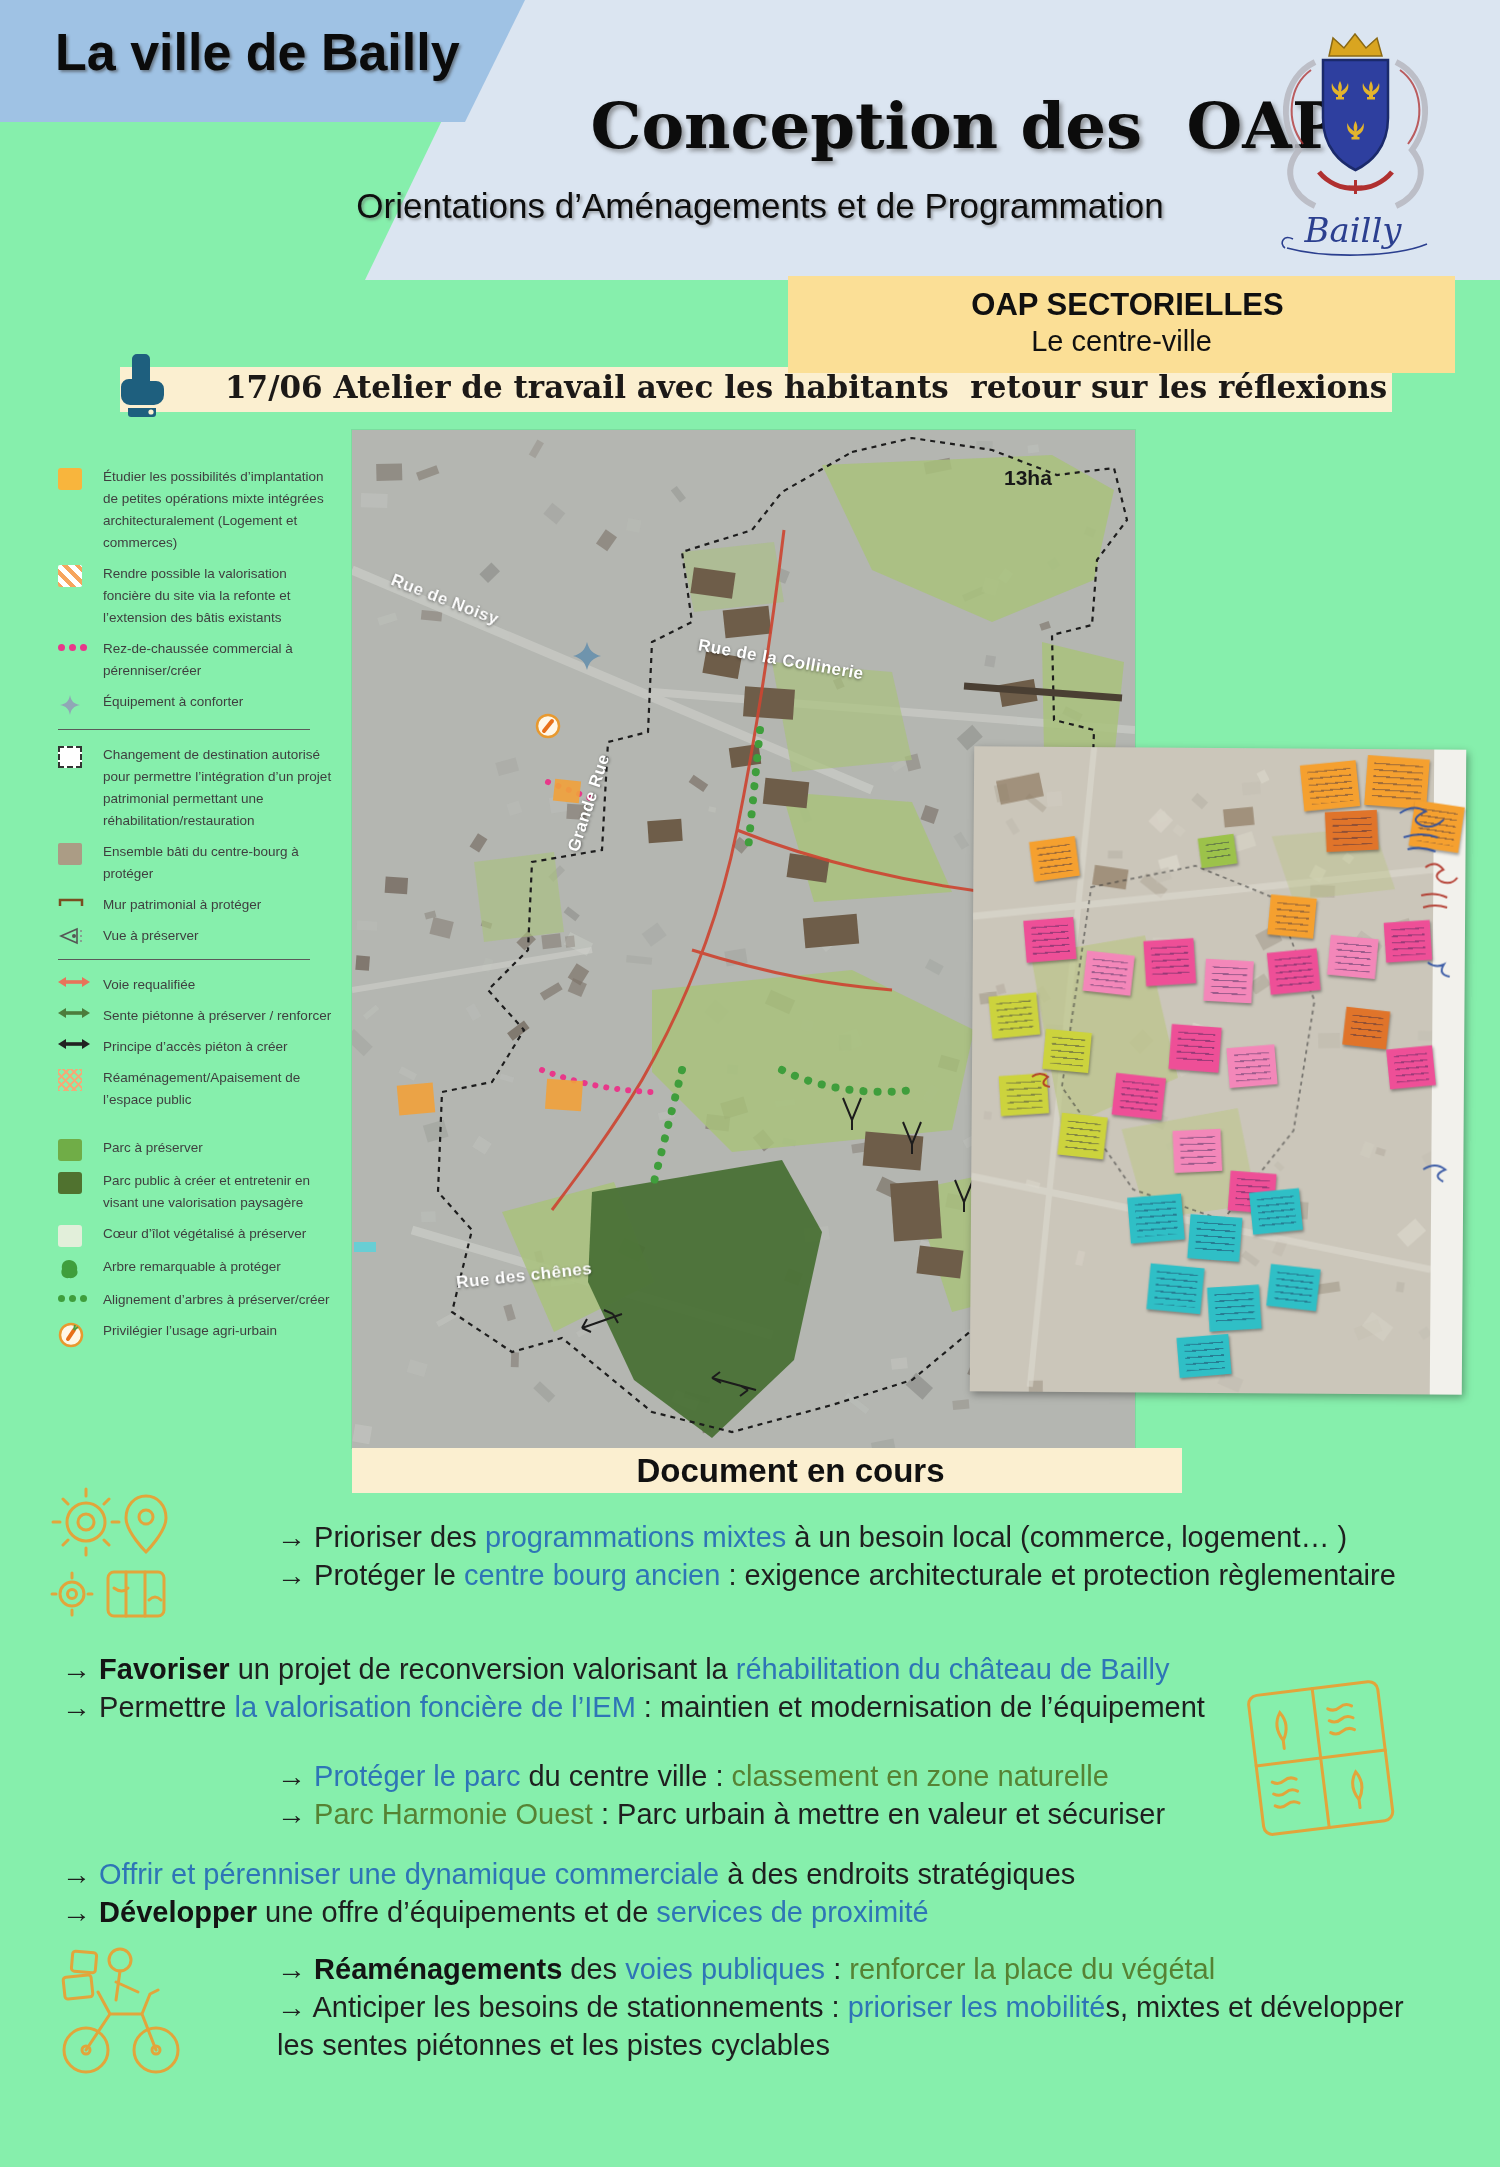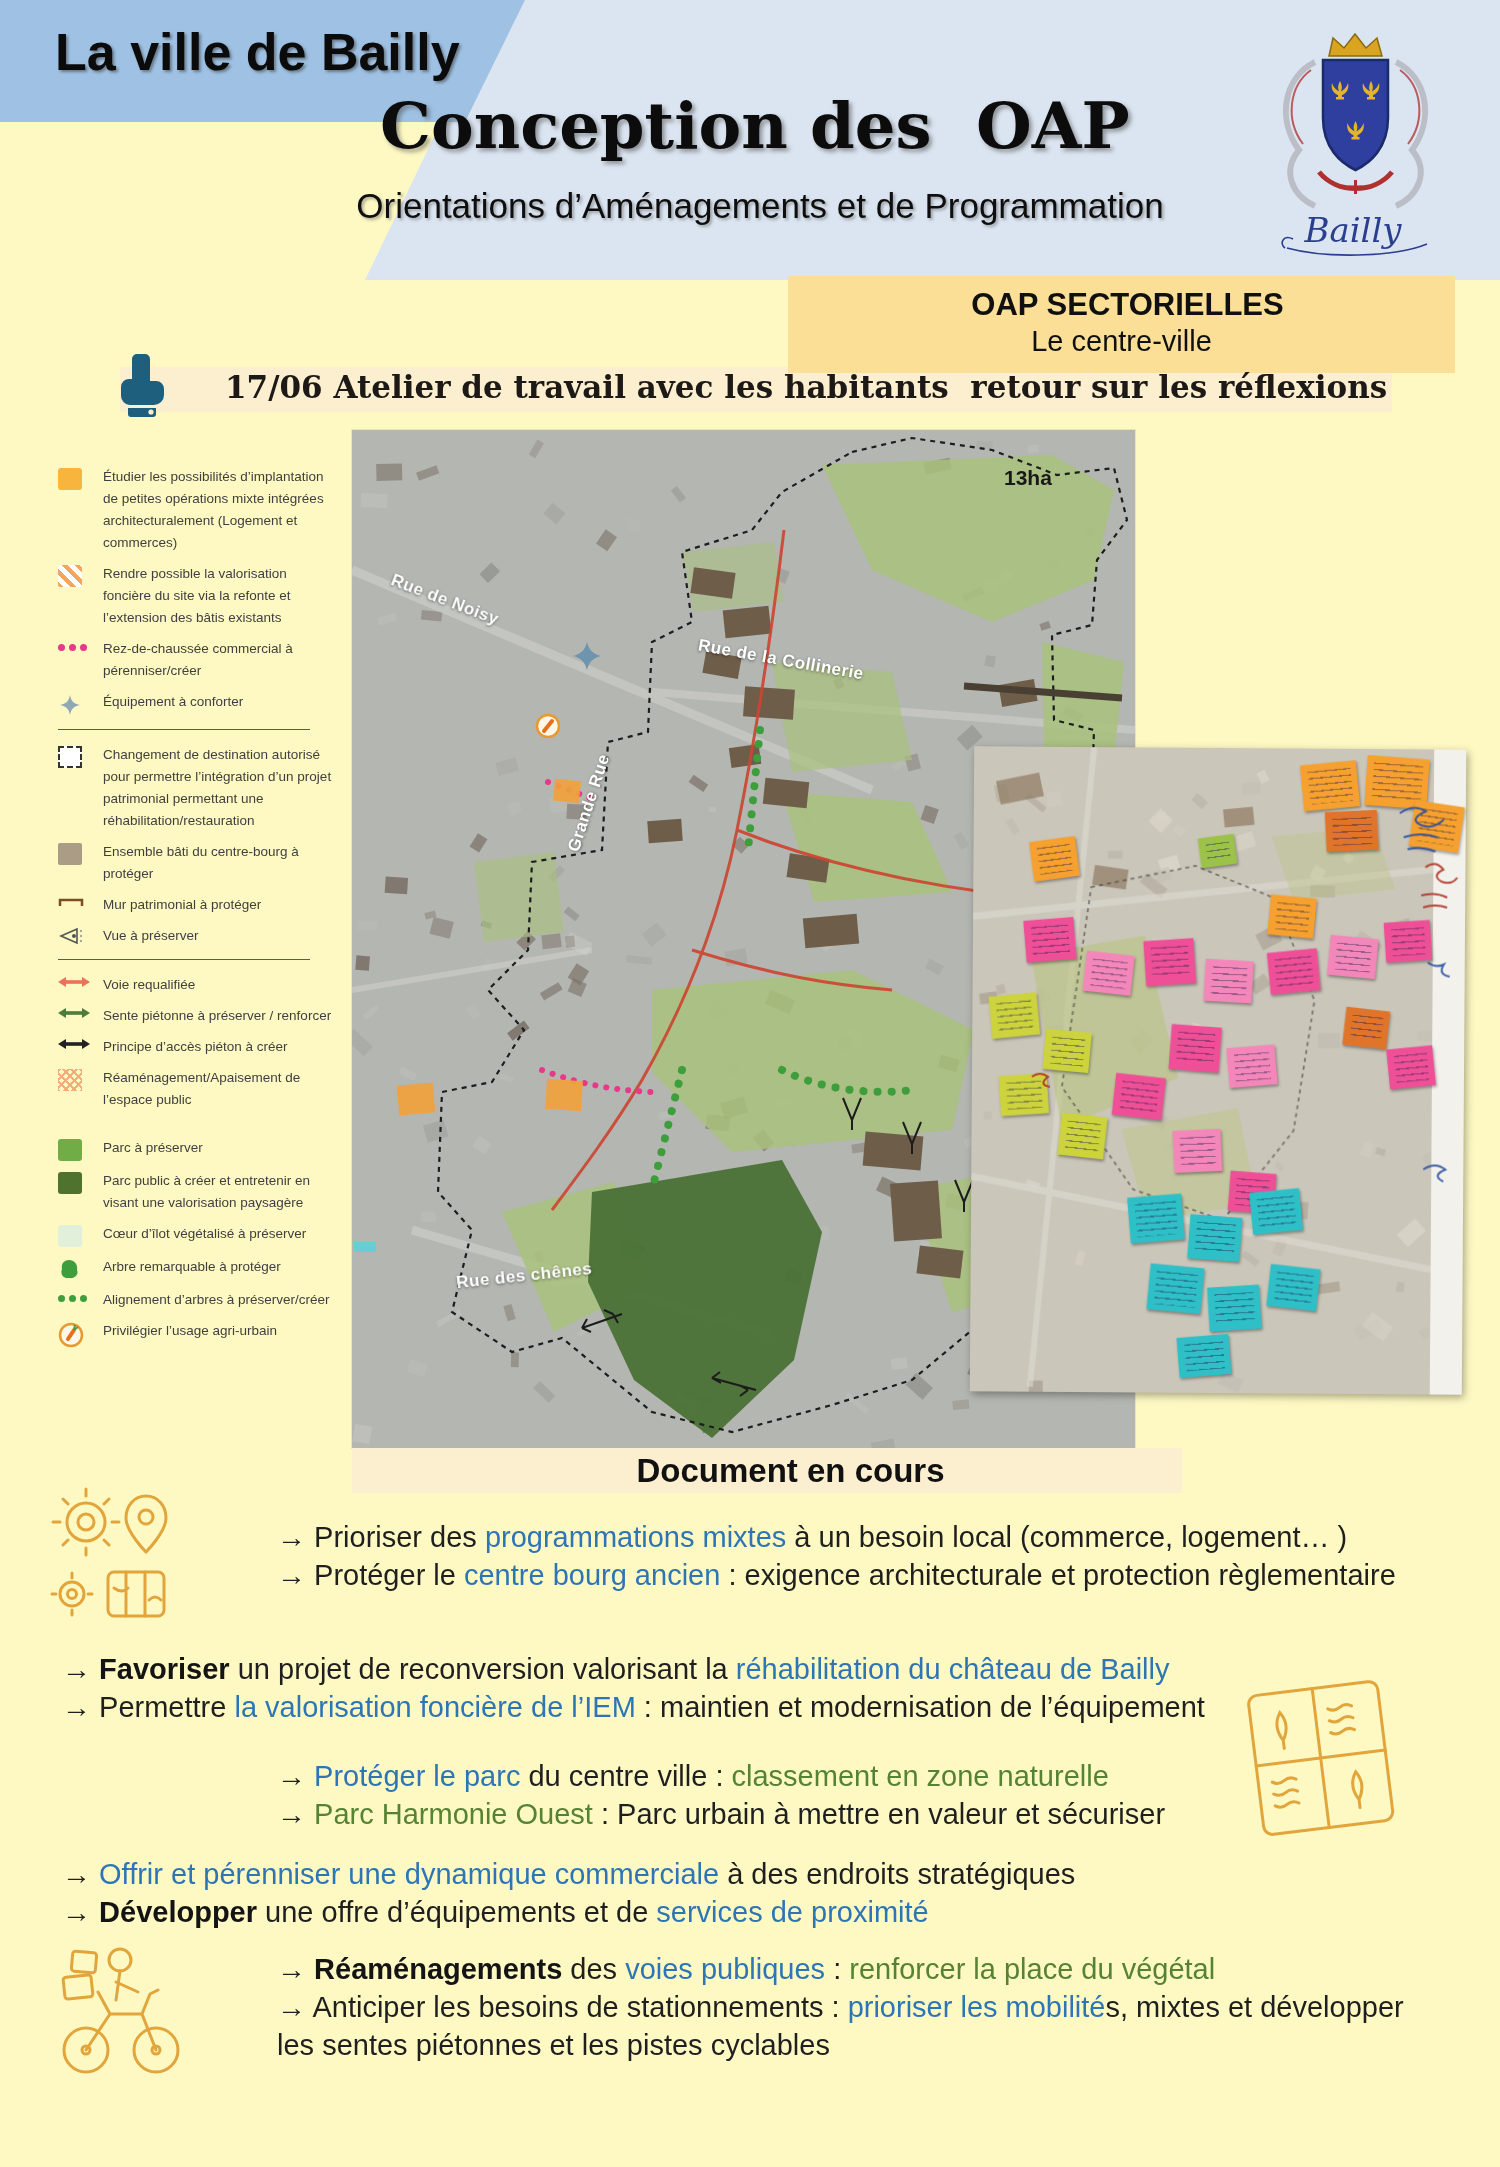--- a/index.html
+++ b/index.html
@@ -1,25 +1,25 @@
 <!DOCTYPE html>
 <html><head>
 <meta charset="utf-8">
 <style>
   html,body{margin:0;padding:0;background:#e8e8e8;}
-  .page{position:relative;width:1500px;height:2167px;background:#fef9c3;overflow:hidden;
+  .page{position:relative;width:1500px;height:2167px;background:#86efac;overflow:hidden;
         font-family:"Liberation Sans",sans-serif;margin:0 auto;}
   
   .wedge{position:absolute;left:0;top:0;width:1500px;height:280px;background:#dbe5f1;
          clip-path:polygon(500px 0,1500px 0,1500px 280px,365px 280px);z-index:1;}
   .cityband{position:absolute;left:0;top:0;width:1500px;height:122px;background:#9fc2e4;
             clip-path:polygon(0 0,525px 0,465px 122px,0 122px);z-index:2;}
   .cityname{position:absolute;left:55px;top:22px;font-size:52px;font-weight:bold;color:#0b0b0b;
             text-shadow:2px 2px 3px rgba(60,60,60,.55);z-index:3;white-space:pre;}
-  .maintitle{position:absolute;left:380px;top:88px;width:960px;text-align:left;z-index:3;
+  .maintitle{position:absolute;left:380px;top:88px;width:960px;text-align:right;z-index:3;
              font-family:"DejaVu Serif","Liberation Serif",serif;font-weight:bold;font-size:64px;
              color:#0c0c0c;text-shadow:3px 3px 4px rgba(80,80,80,.55);white-space:pre;}
   .subtitle{position:absolute;left:260px;top:186px;width:1000px;text-align:center;z-index:3;
             font-size:35px;color:#0e0e0e;text-shadow:2px 2px 3px rgba(90,90,90,.5);}
   .crest{position:absolute;left:1253px;top:20px;width:205px;height:252px;z-index:4;}
   
   .sectorbanner{position:absolute;left:788px;top:276px;width:667px;height:97px;background:#fbdf96;
                 z-index:4;text-align:center;color:#101010;}
   .sectorbanner .l1{font-weight:bold;font-size:31px;margin-top:11px;padding-left:12px;}
   .sectorbanner .l2{font-size:29px;margin-top:2px;}

